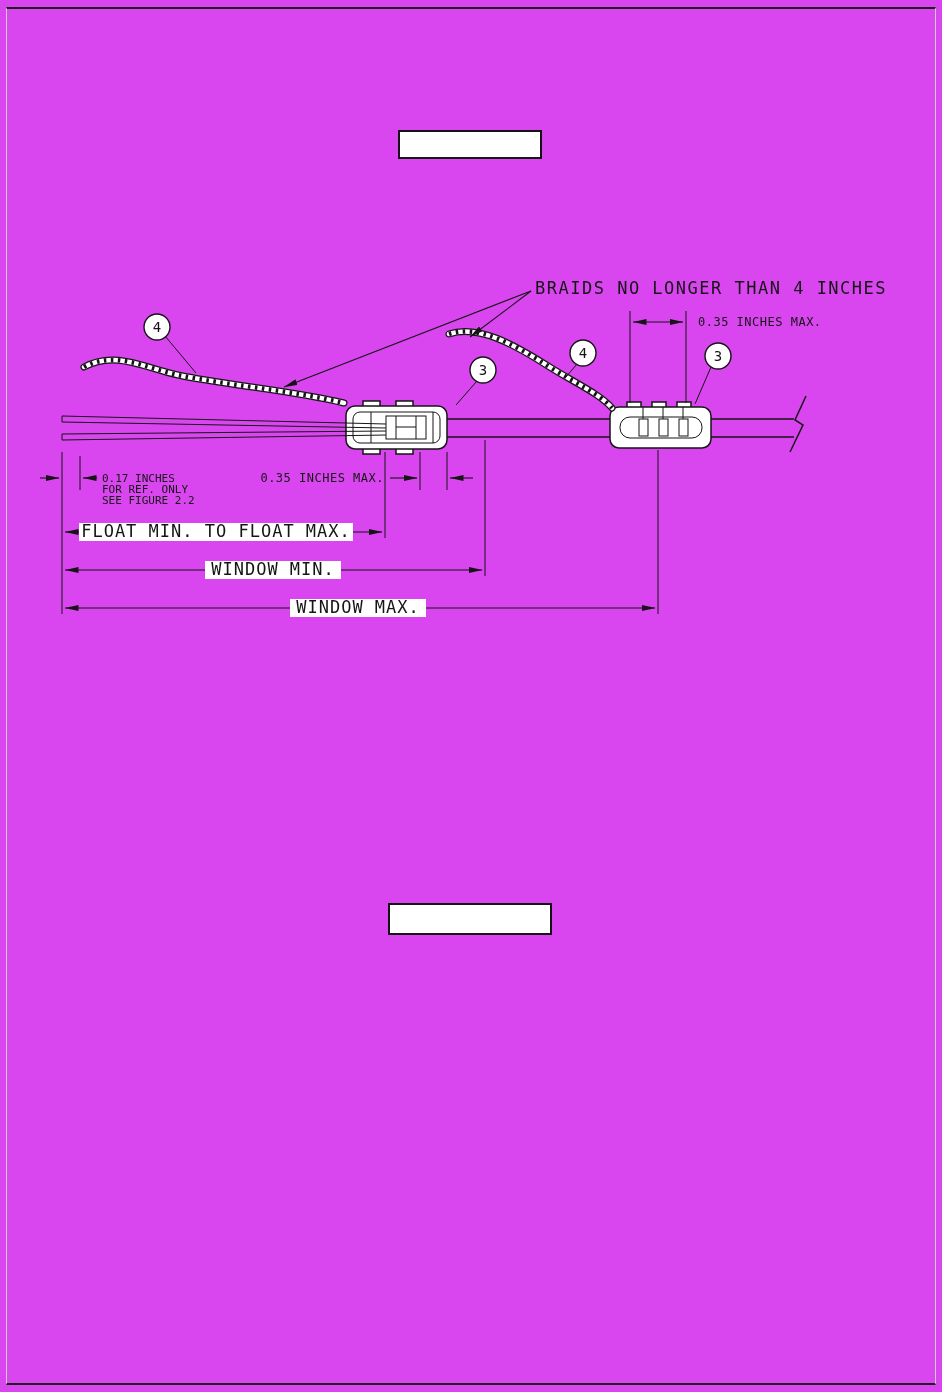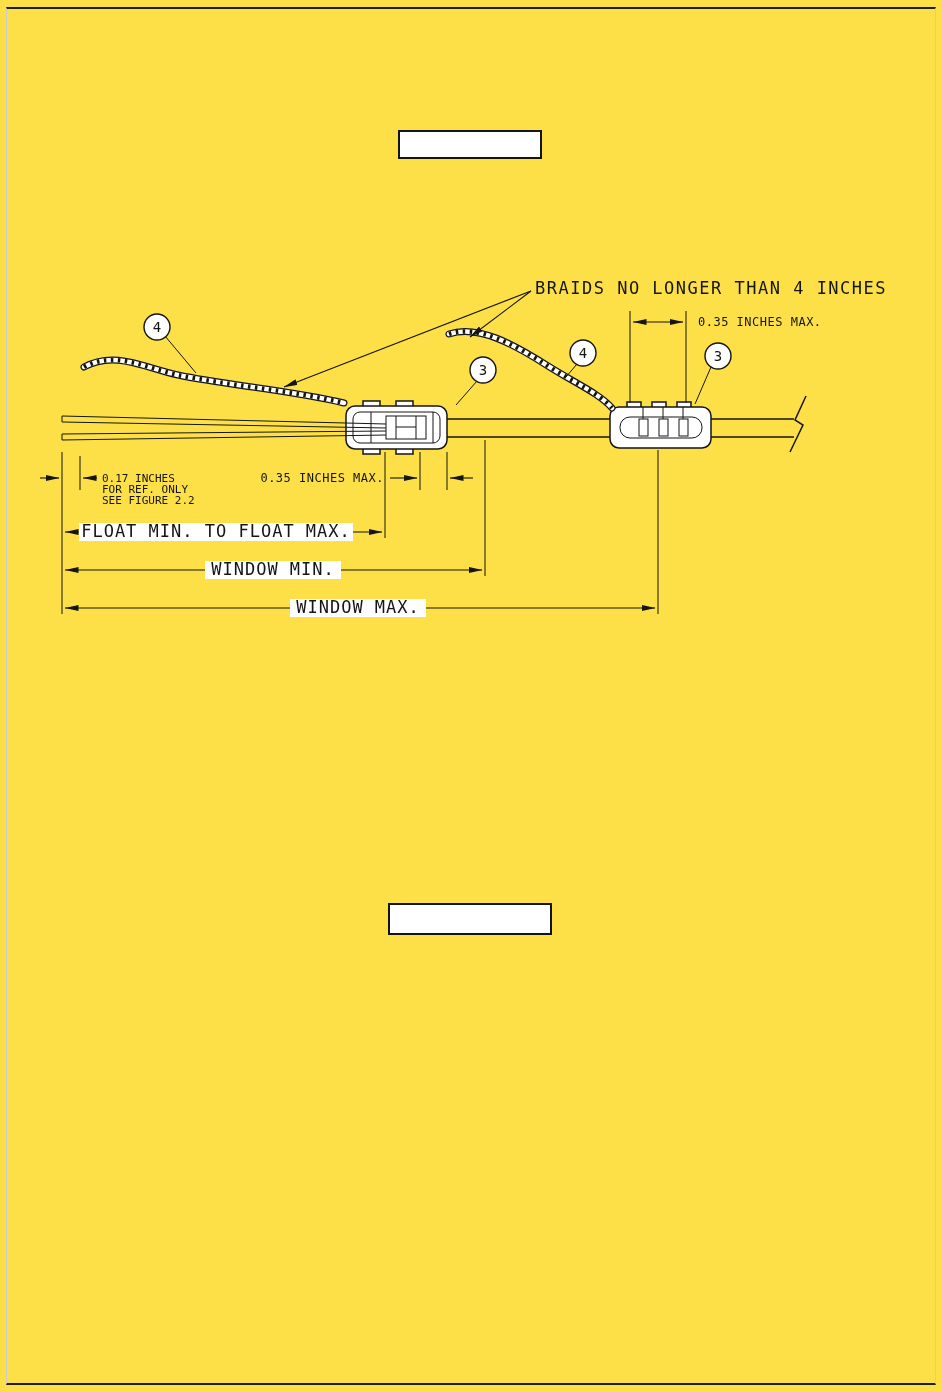--- a/index.html
+++ b/index.html
@@ -1,20 +1,20 @@
 <!DOCTYPE html>
 <html><head>
 <meta charset="utf-8">
 <style>
   html, body { margin:0; padding:0; background:#ffffff; }
   .page {
     position:relative;
     width:942px; height:1392px;
     margin:0 auto;
-    background:#fde047;
+    background:#d946ef;
     font-family:"DejaVu Sans Mono", monospace;
     overflow:hidden;
   }
   .page-frame {
     position:absolute; left:6px; top:7px; right:6px; bottom:7px;
     border:1px solid #cccccc;
     border-top:2px solid #1f1f1f;
     border-bottom:2px solid #1f1f1f;
     pointer-events:none;
   }

